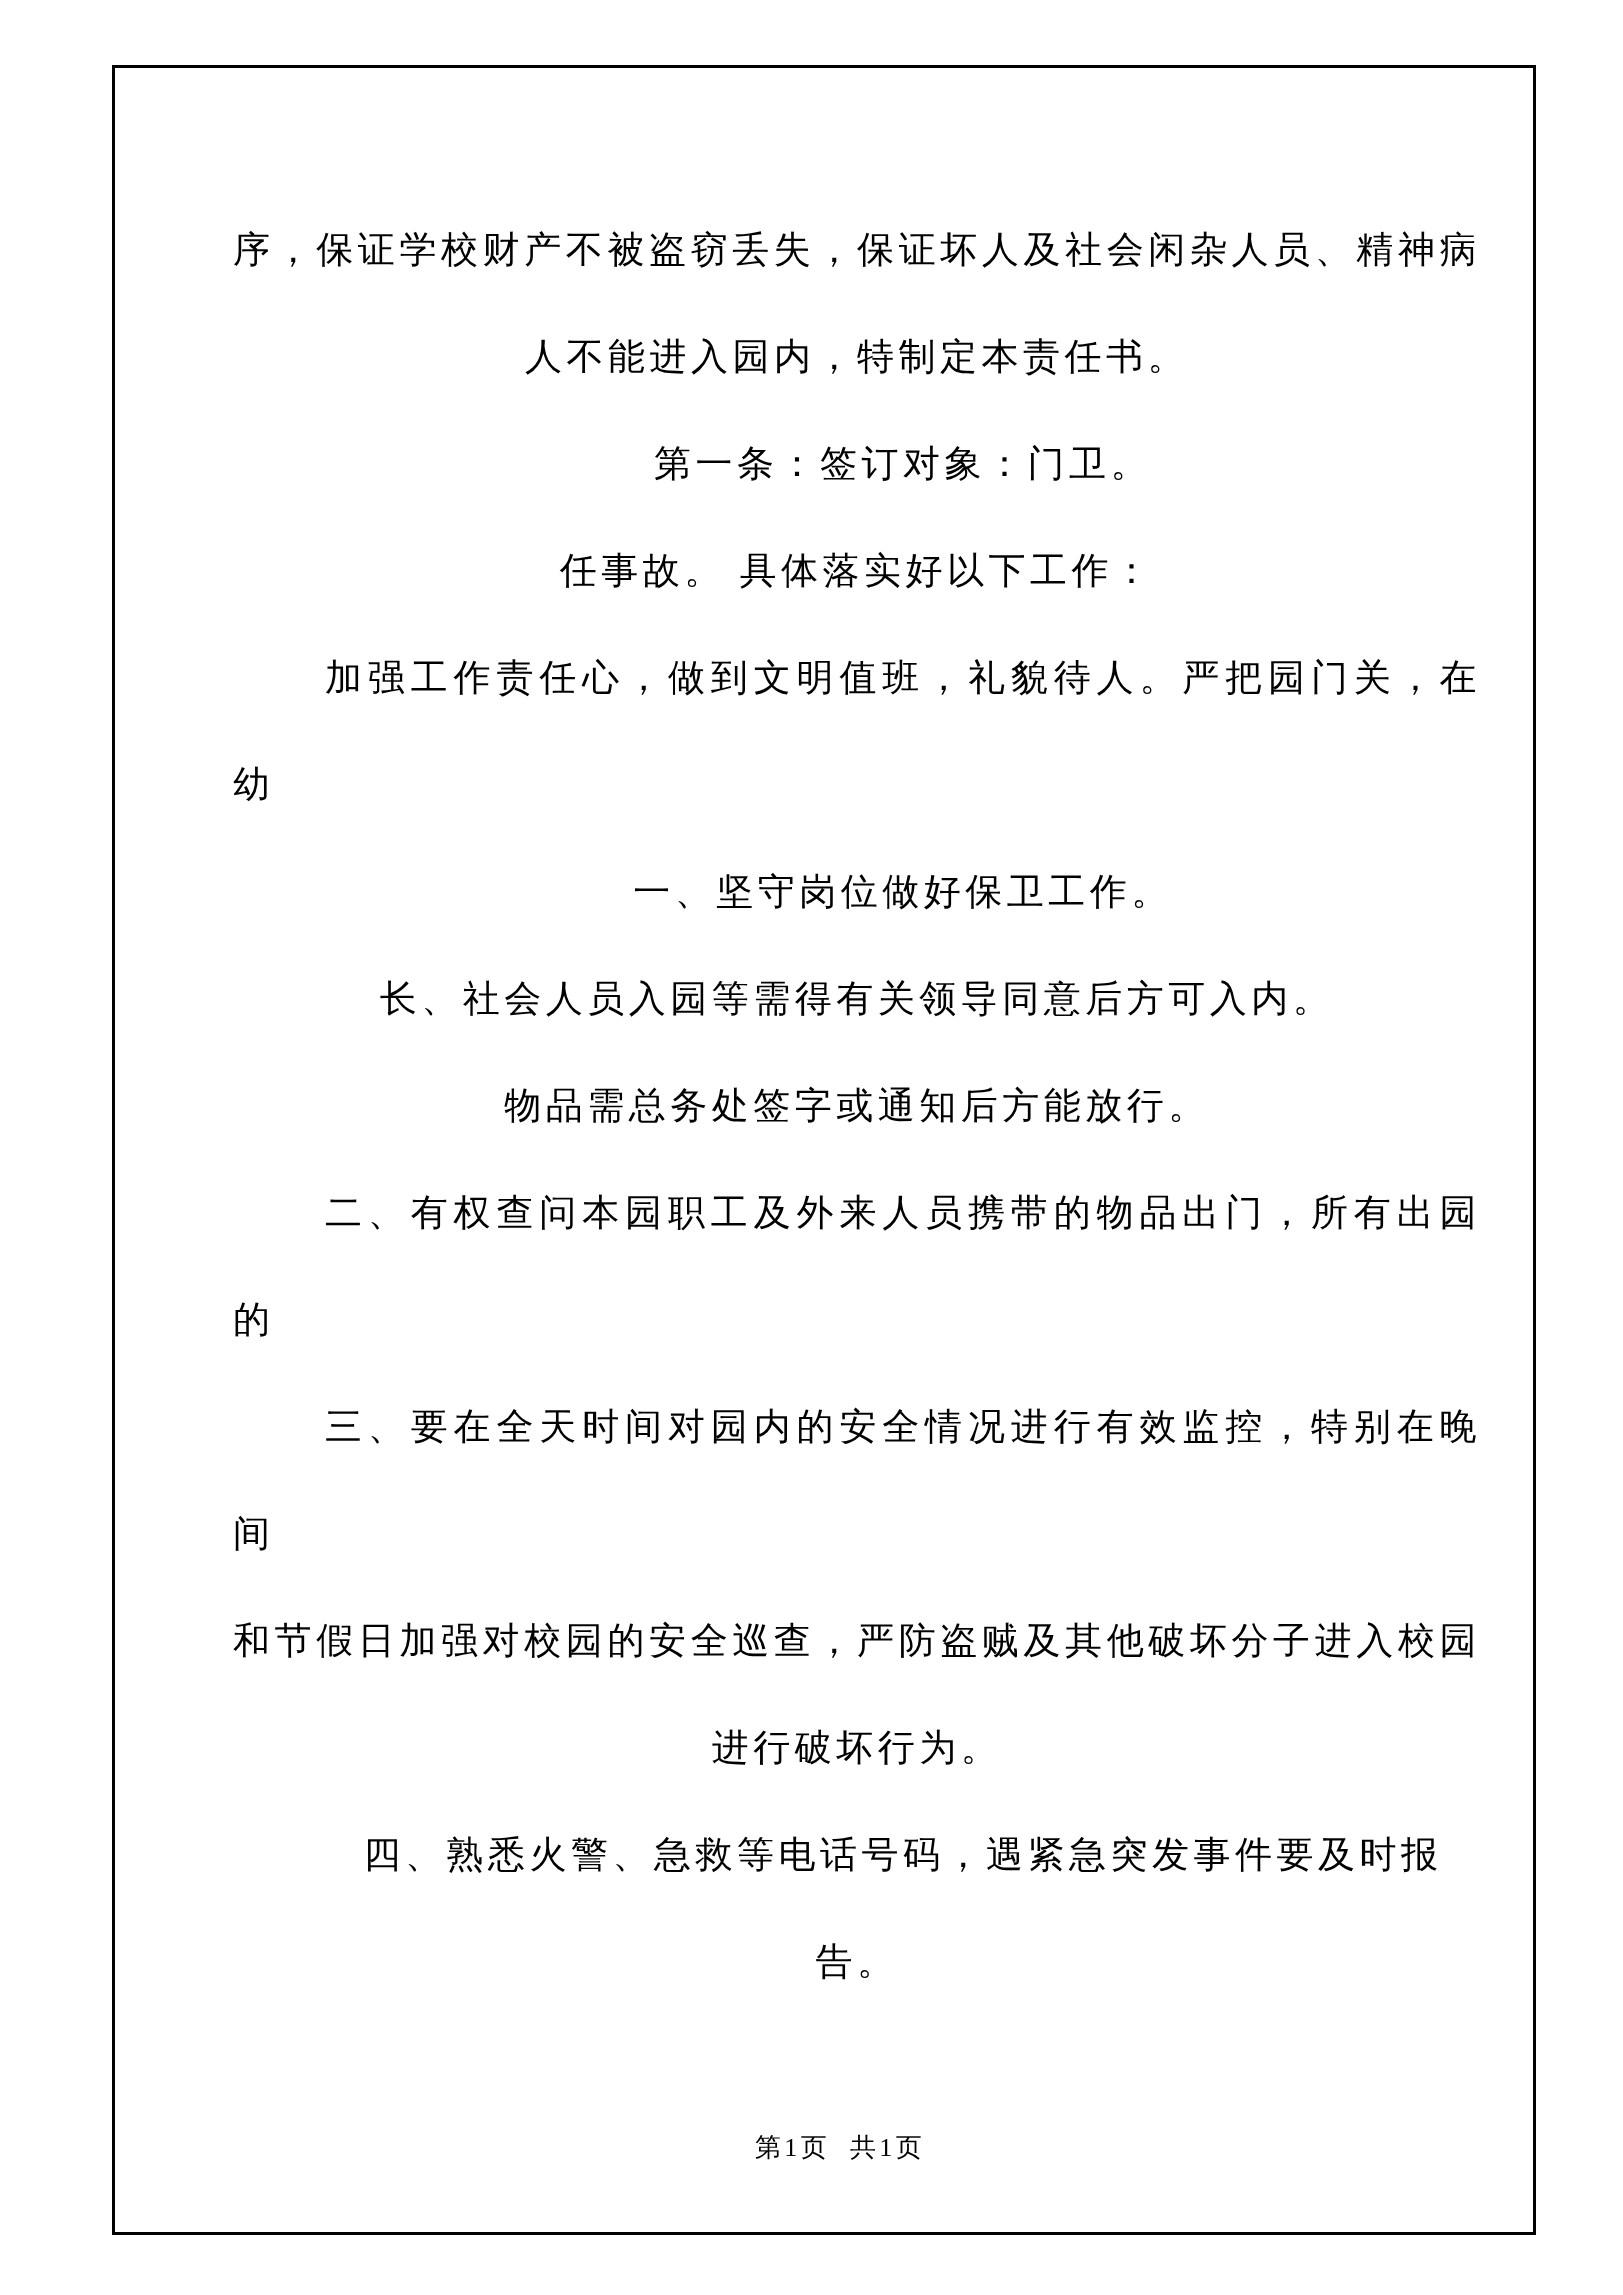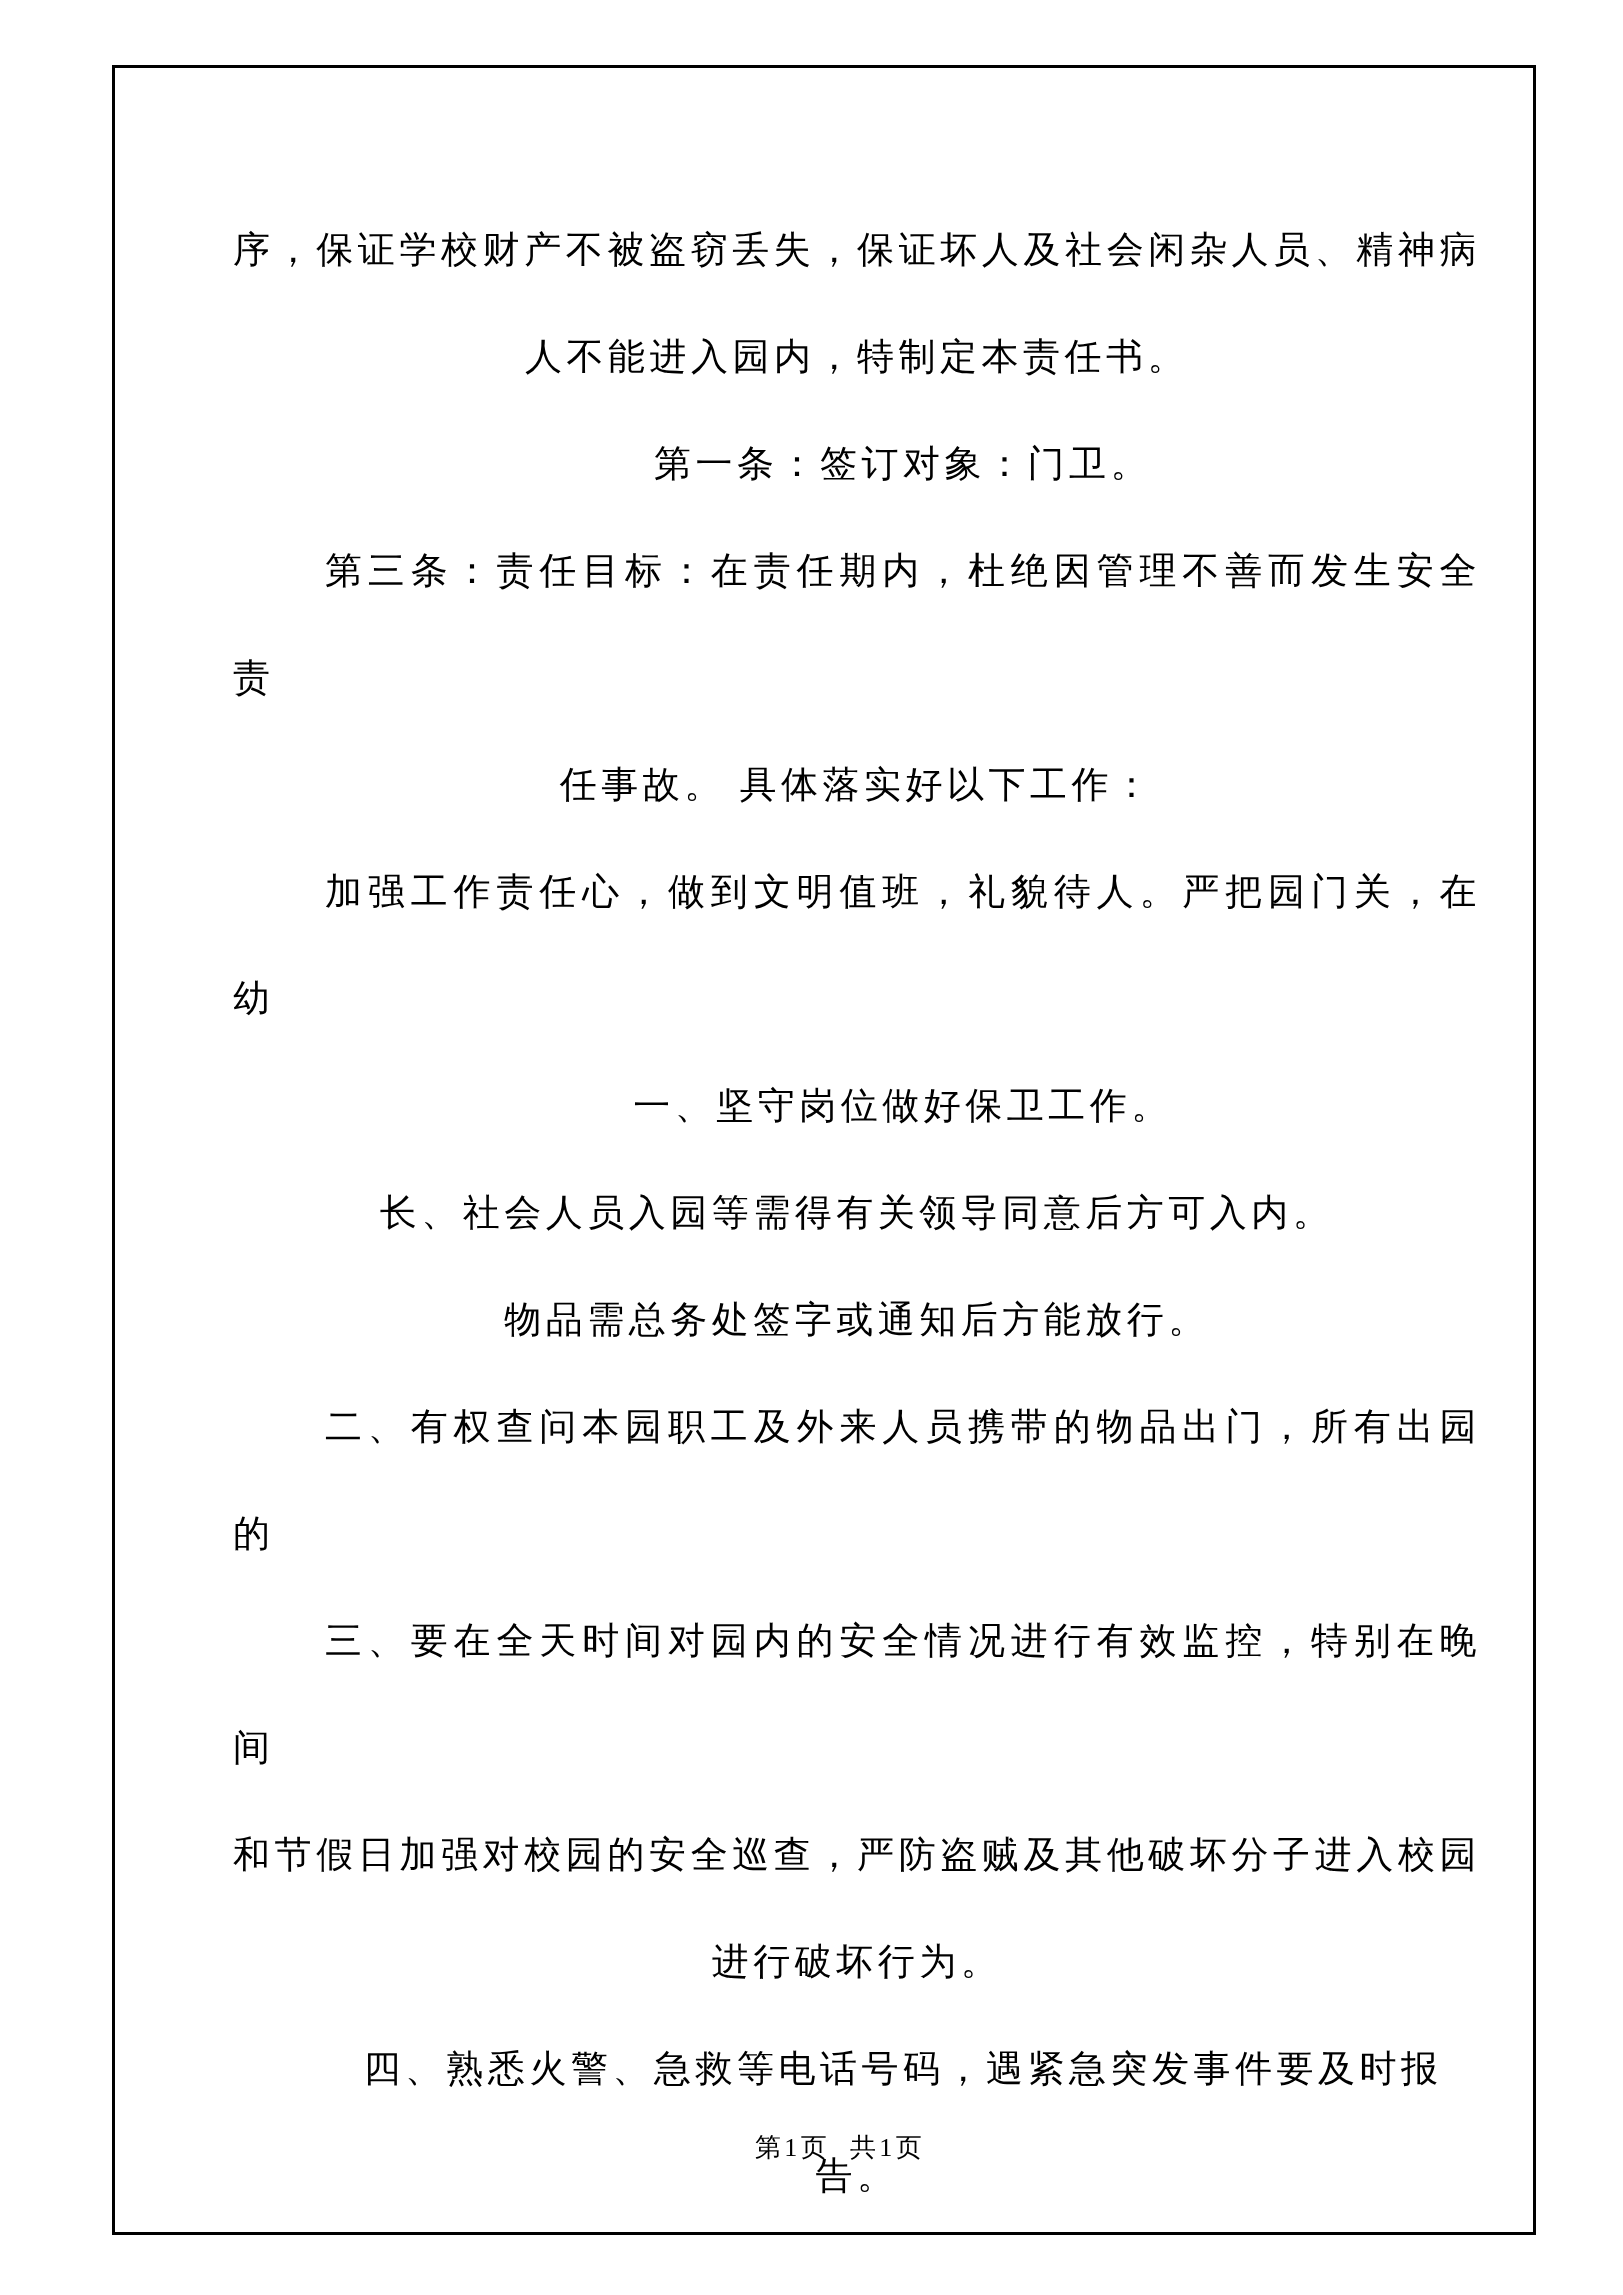--- a/index.html
+++ b/index.html
@@ -67,21 +67,20 @@
 </style>
 </head>
 <body>
 
 <div class="page">
   <div class="page-border">
     <div class="text-block" id="lines-container">
         <div class="line justify">序，保证学校财产不被盗窃丢失，保证坏人及社会闲杂人员、精神病</div>
         <div class="line">人不能进入园内，特制定本责任书。</div>
         <div class="line indent">第一条：签订对象：门卫。</div>
-        <div class="line indent justify">第三条：责任目标：在责任期内，杜绝因管理不善而发生安全责</div>
         <div class="line">任事故。 具体落实好以下工作：</div>
         <div class="line indent justify">加强工作责任心，做到文明值班，礼貌待人。严把园门关，在幼</div>
         <div class="line indent">一、坚守岗位做好保卫工作。</div>
         <div class="line">长、社会人员入园等需得有关领导同意后方可入内。</div>
         <div class="line">物品需总务处签字或通知后方能放行。</div>
         <div class="line indent justify">二、有权查问本园职工及外来人员携带的物品出门，所有出园的</div>
         <div class="line indent justify">三、要在全天时间对园内的安全情况进行有效监控，特别在晚间</div>
         <div class="line justify">和节假日加强对校园的安全巡查，严防盗贼及其他破坏分子进入校园</div>
         <div class="line">进行破坏行为。</div>
         <div class="line indent">四、熟悉火警、急救等电话号码，遇紧急突发事件要及时报告。</div>

